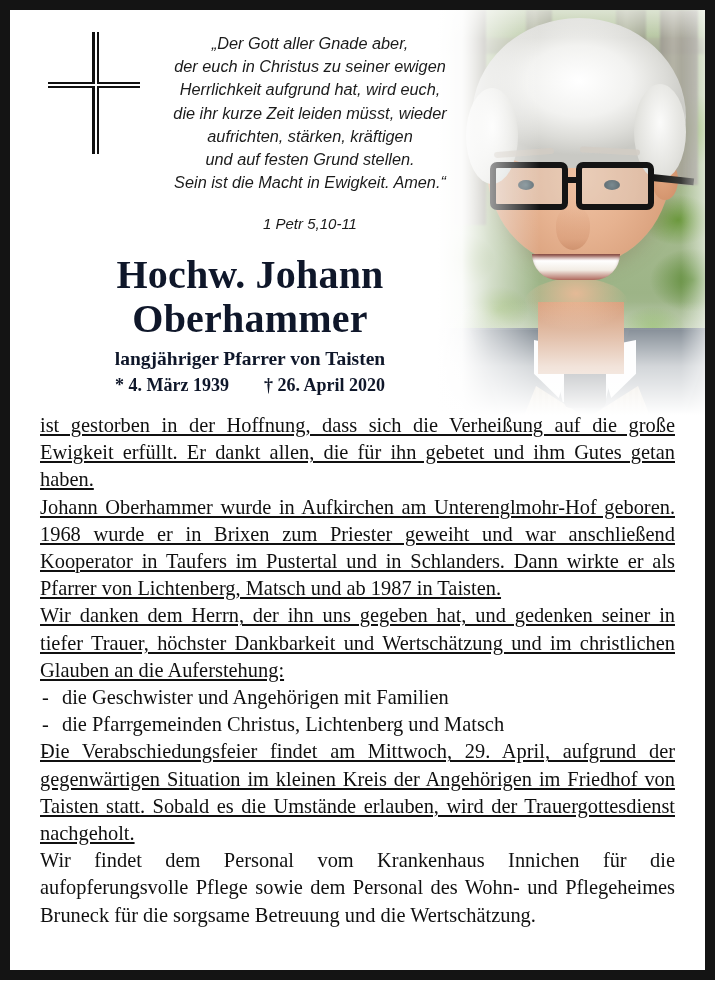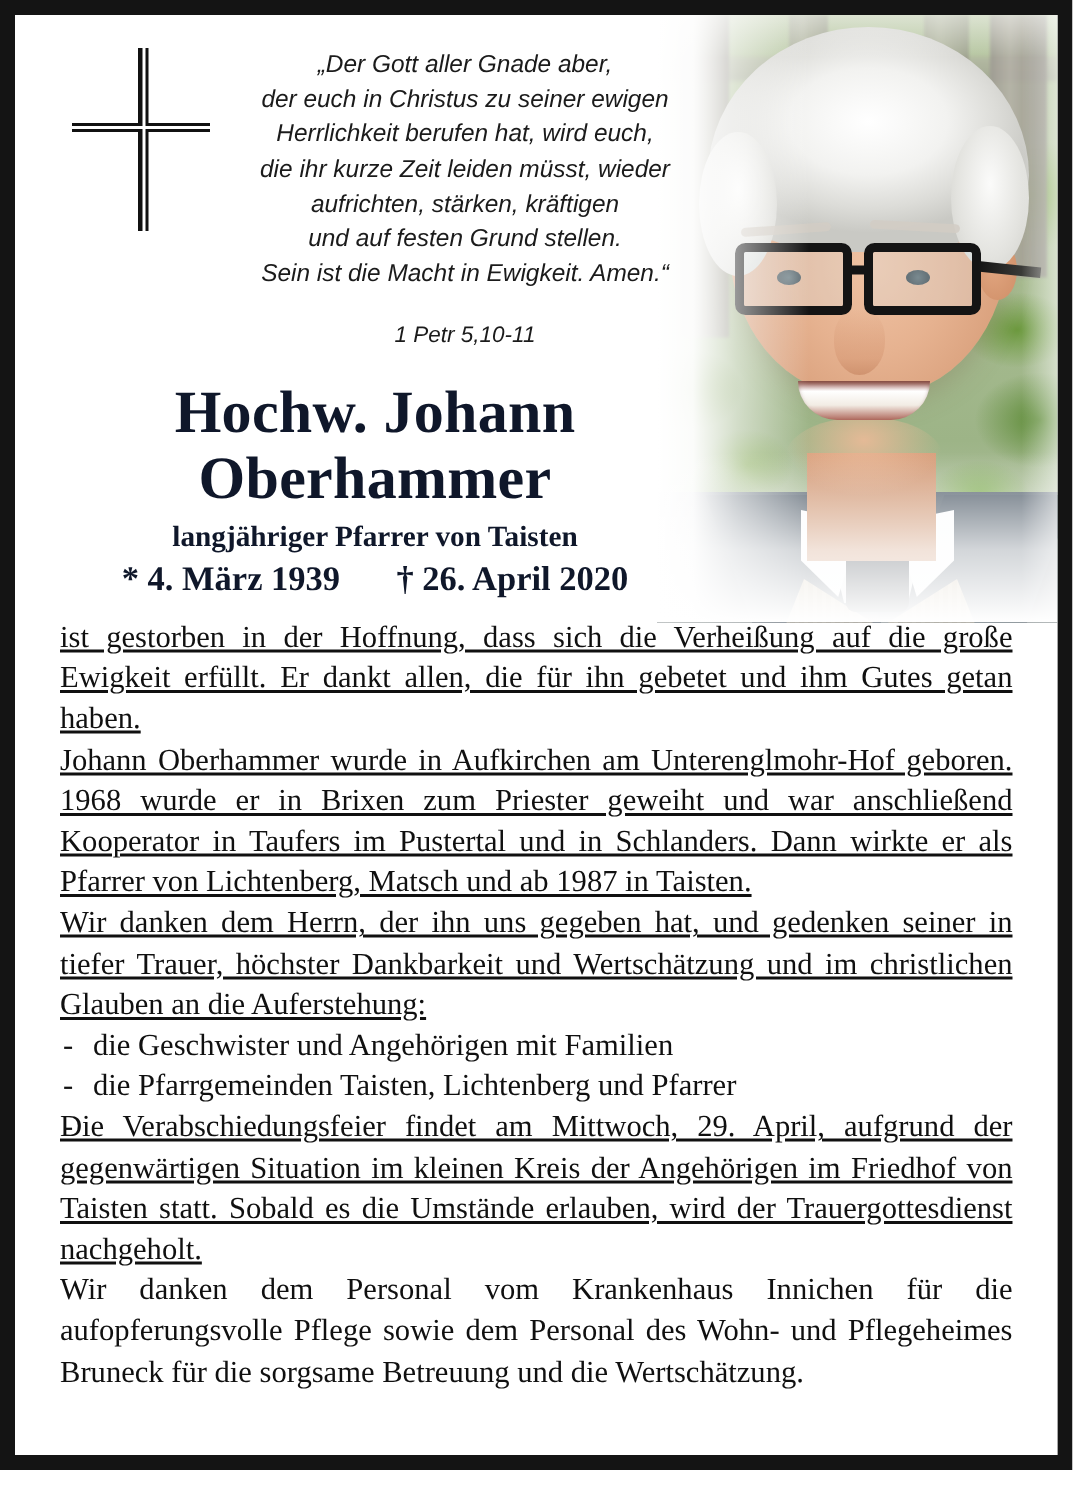--- a/index.html
+++ b/index.html
@@ -261,21 +261,21 @@
     letter-spacing: .2px;
   }
   .role {
     margin-top: 6px;
     font-size: 19.5px;
     font-weight: bold;
     line-height: 24px;
   }
   .dates {
     margin-top: 2px;
-    font-size: 23px;
+    font-size: 18px;
     font-weight: bold;
     line-height: 25px;
   }
   .dates .gap { display: inline-block; width: 26px; }
 
   
   .body-text {
     position: absolute;
     left: 30px; top: 402px; width: 635px;
     font-size: 20.4px;
@@ -355,21 +355,21 @@
     <div class="cross">
       <div class="v-bar"></div>
       <div class="h-bar"></div>
       <div class="v-line"></div>
       <div class="h-line"></div>
     </div>
 
     <div class="verse">
       <div>„Der Gott aller Gnade aber,</div>
       <div>der euch in Christus zu seiner ewigen</div>
-      <div>Herrlichkeit berufen hat, wird euch,</div>
+      <div>Herrlichkeit aufgrund hat, wird euch,</div>
       <div>die ihr kurze Zeit leiden müsst, wieder</div>
       <div>aufrichten, stärken, kräftigen</div>
       <div>und auf festen Grund stellen.</div>
       <div>Sein ist die Macht in Ewigkeit. Amen.“</div>
     </div>
     <div class="verse-ref">1 Petr 5,10-11</div>
 
     <div class="name-block">
       <div class="name-line">Hochw. Johann</div>
       <div class="name-line">Oberhammer</div>
@@ -382,21 +382,21 @@
         <span>26. April 2020</span>
       </div>
     </div>
 
     <div class="body-text">
       <p class="last-line-normal">ist gestorben in der Hoffnung, dass sich die Verheißung auf die große Ewigkeit erfüllt. Er dankt allen, die für ihn gebetet und ihm Gutes getan haben.</p>
       <p class="last-line-normal">Johann Oberhammer wurde in Aufkirchen am Unterenglmohr-Hof geboren. 1968 wurde er in Brixen zum Priester geweiht und war anschließend Kooperator in Taufers im Pustertal und in Schlanders. Dann wirkte er als Pfarrer von Lichtenberg, Matsch und ab 1987 in Taisten.</p>
       <p class="last-line-normal">Wir danken dem Herrn, der ihn uns gegeben hat, und gedenken seiner in tiefer Trauer, höchster Dankbarkeit und Wertschätzung und im christlichen Glauben an die Auferstehung:</p>
       <ul>
         <li><span class="dash">-</span><span>die Geschwister und Angehörigen mit Familien</span></li>
-        <li><span class="dash">-</span><span>die Pfarrgemeinden Taisten, Lichtenberg und Pfarrer</span></li>
+        <li><span class="dash">-</span><span>die Pfarrgemeinden Christus, Lichtenberg und Matsch</span></li>
         <li><span class="dash">-</span></li>
       </ul>
       <p class="last-line-normal">Die Verabschiedungsfeier findet am Mittwoch, 29. April, aufgrund der gegenwärtigen Situation im kleinen Kreis der Angehörigen im Friedhof von Taisten statt. Sobald es die Umstände erlauben, wird der Trauergottesdienst nachgeholt.</p>
-      <p>Wir danken dem Personal vom Krankenhaus Innichen für die aufopferungsvolle Pflege sowie dem Personal des Wohn- und Pflegeheimes Bruneck für die sorgsame Betreuung und die Wertschätzung.</p>
+      <p>Wir findet dem Personal vom Krankenhaus Innichen für die aufopferungsvolle Pflege sowie dem Personal des Wohn- und Pflegeheimes Bruneck für die sorgsame Betreuung und die Wertschätzung.</p>
     </div>
 
   </div>
 </div>
 
 </body></html>

